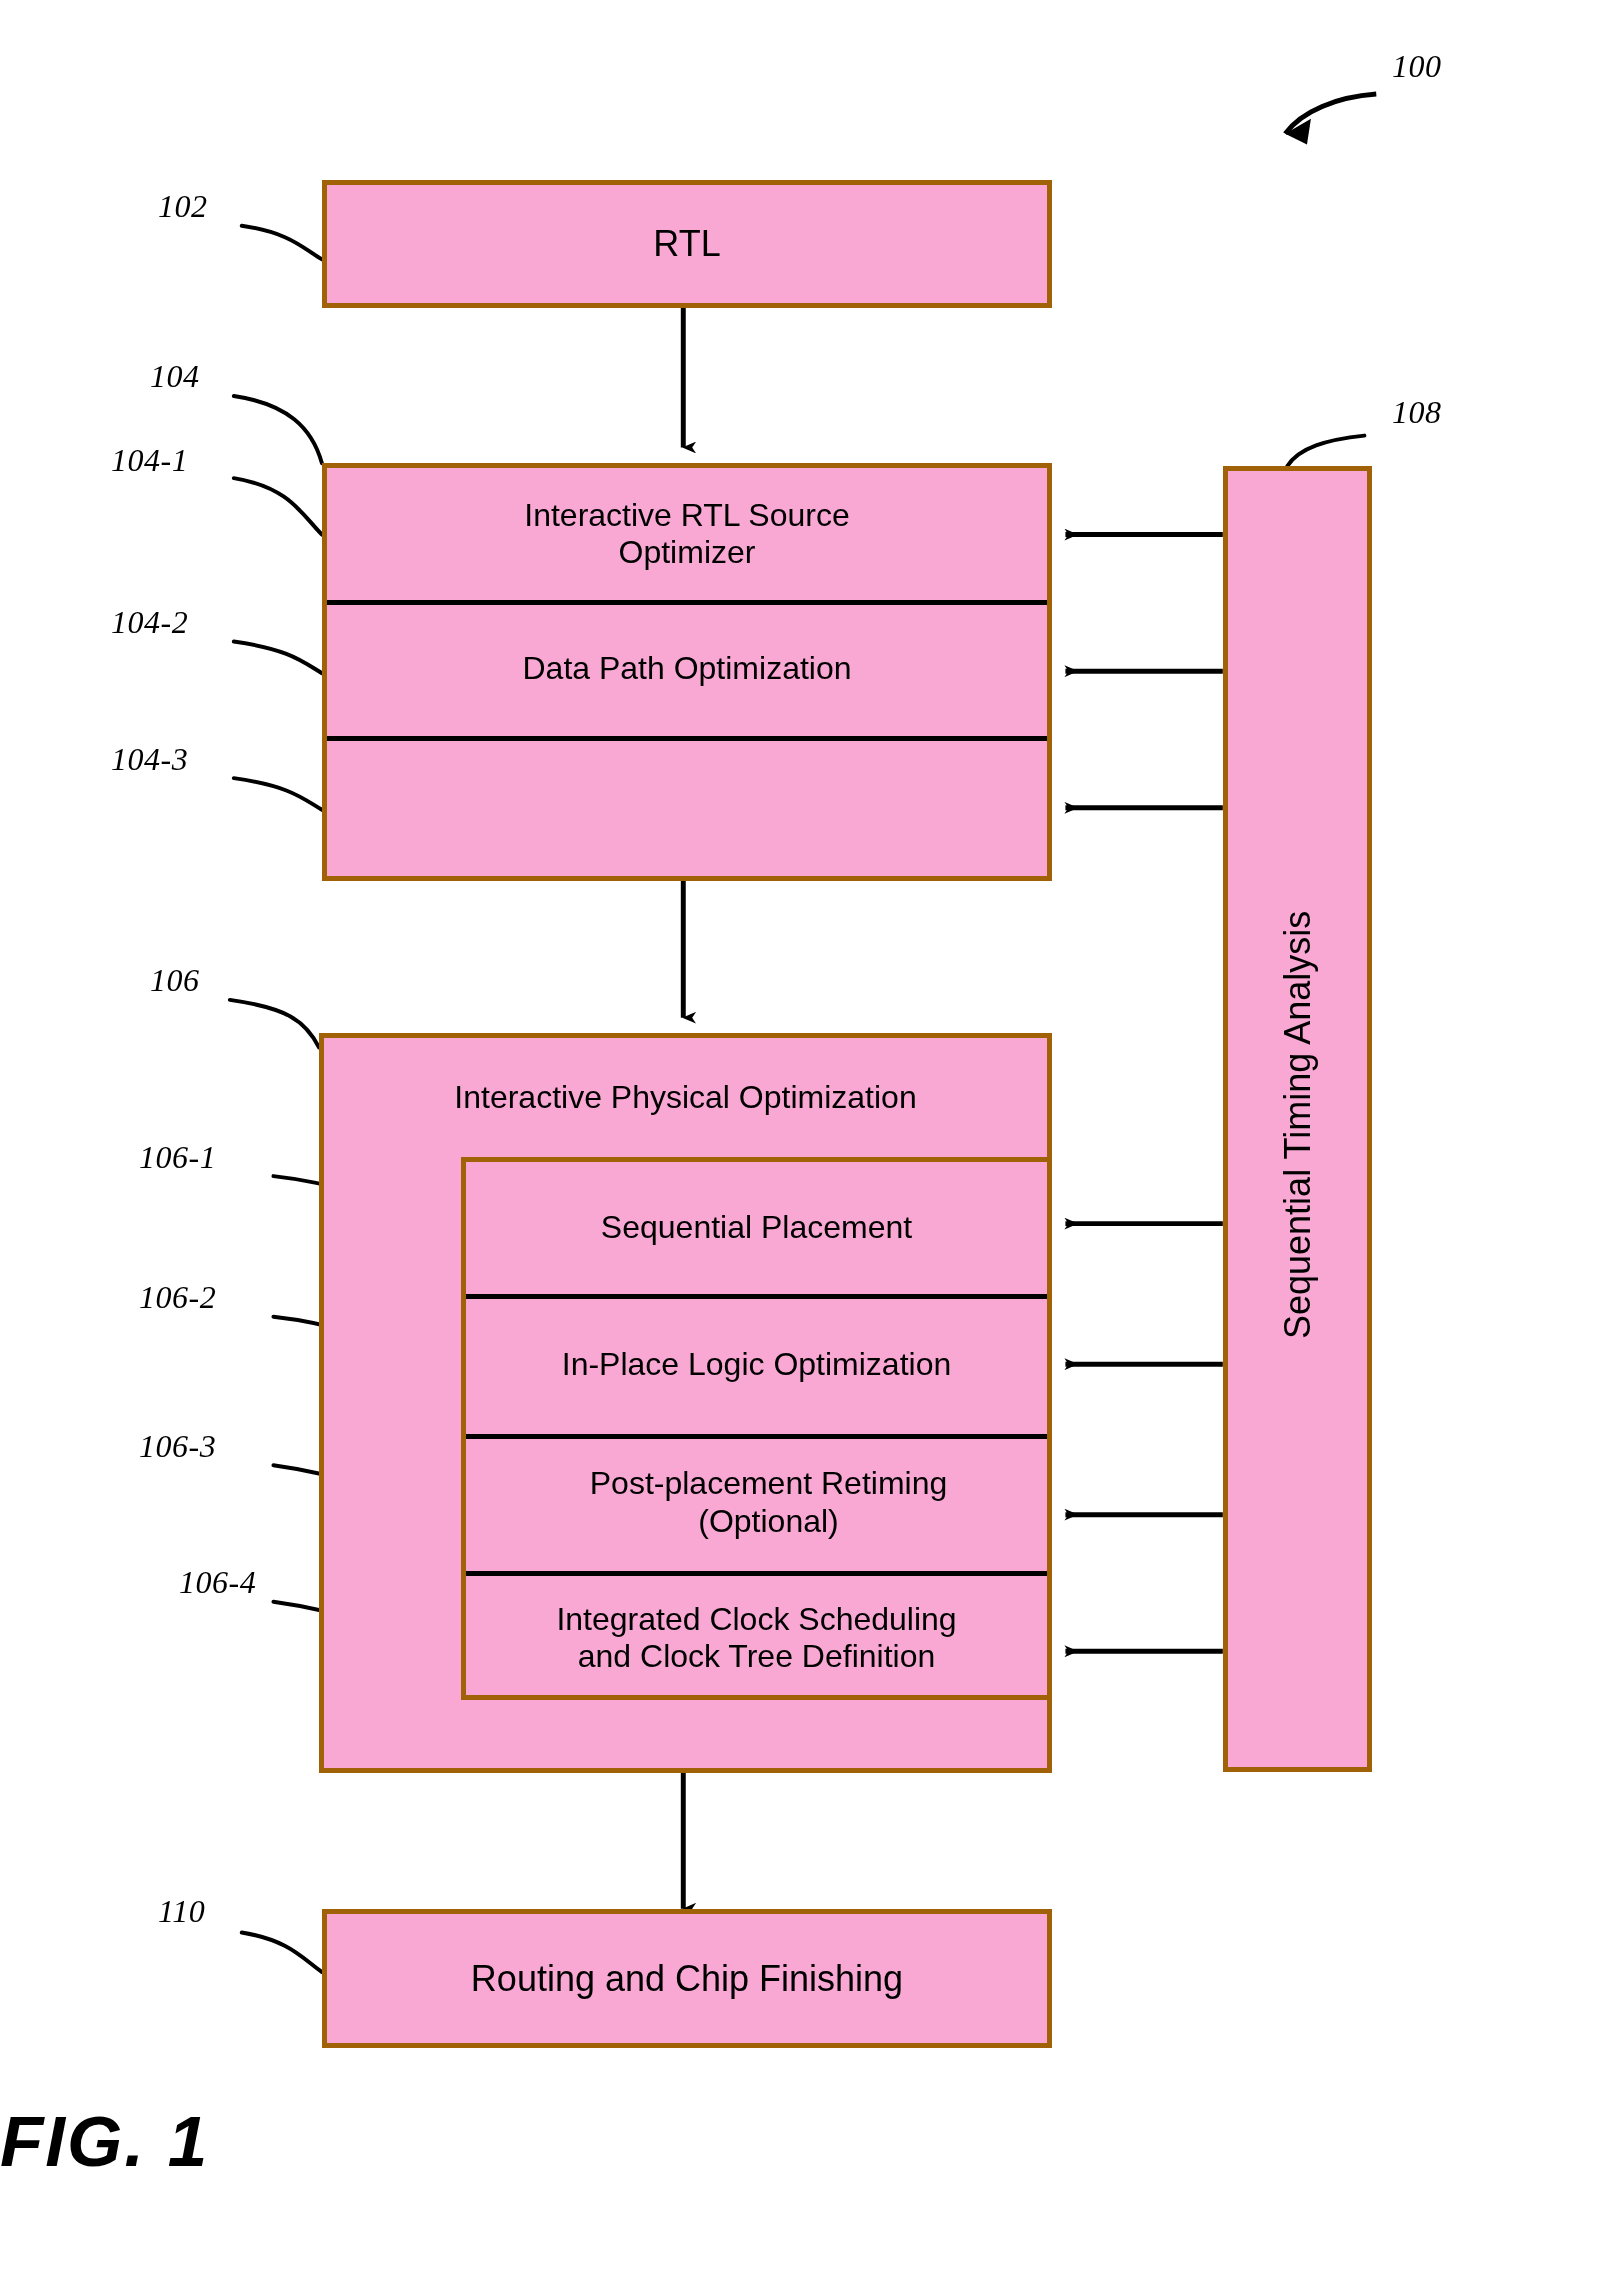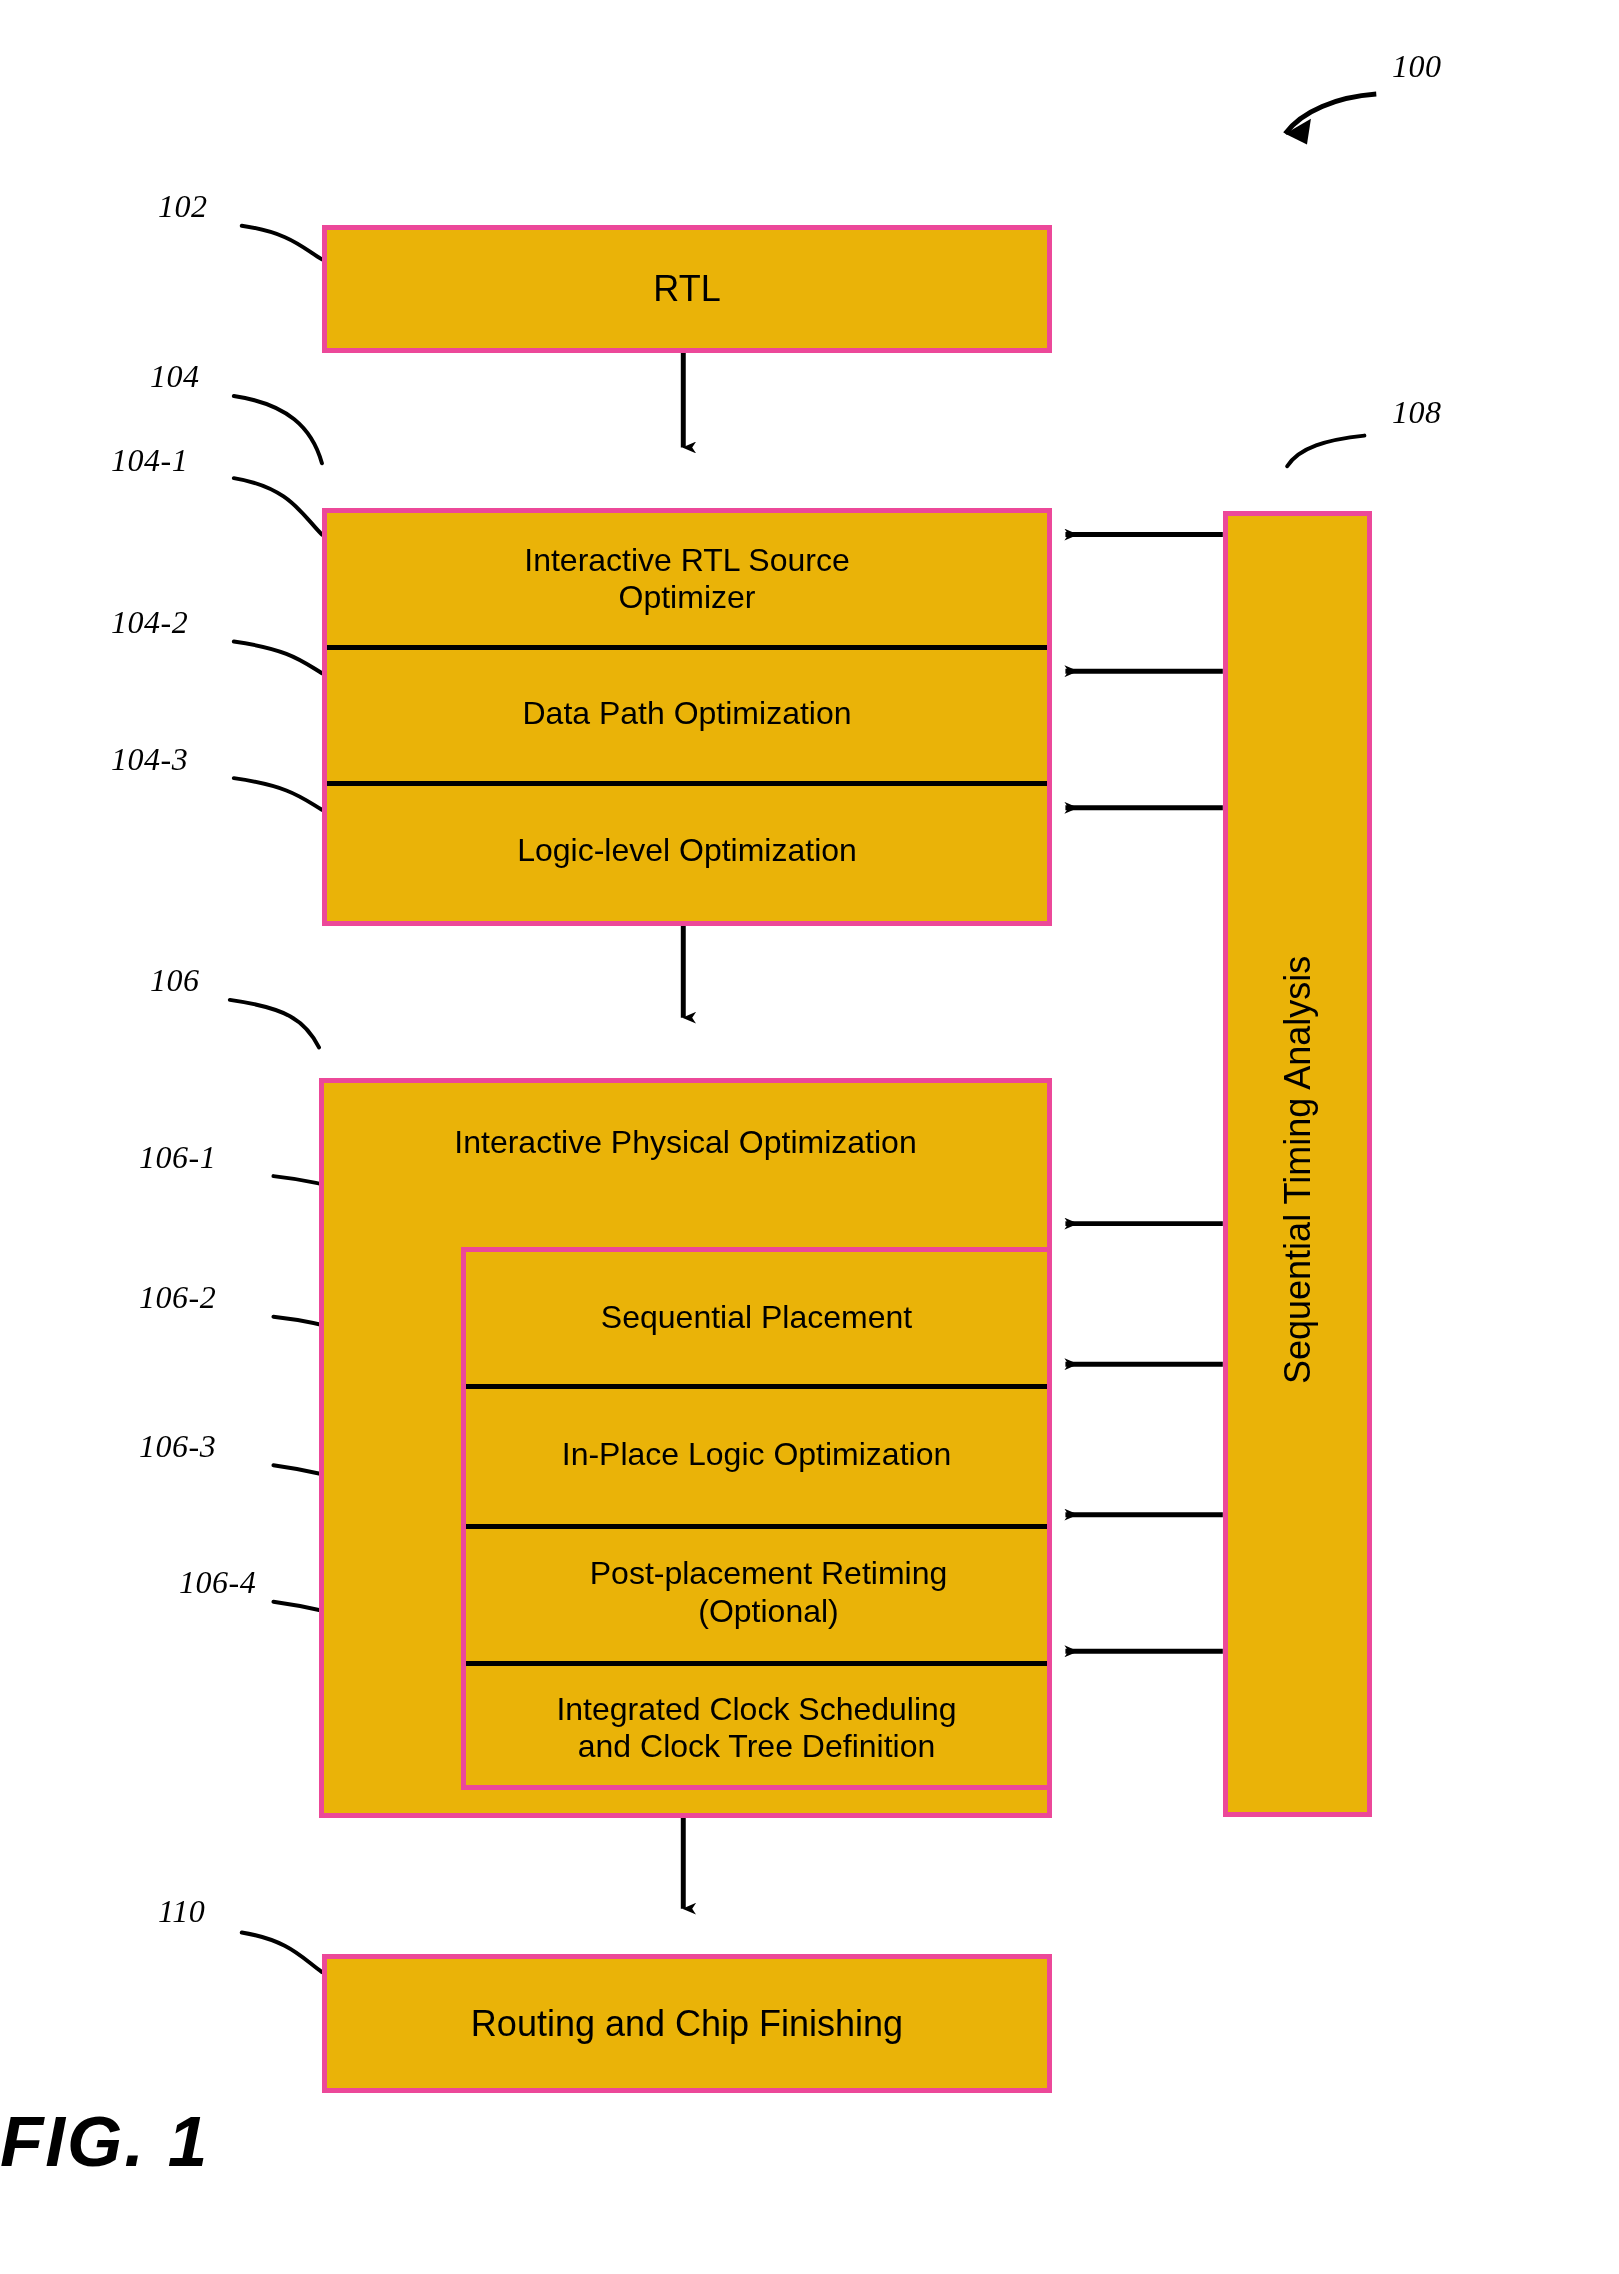--- a/index.html
+++ b/index.html
@@ -16,30 +16,29 @@
     position: relative;
     width: 1620px;
     height: 2274px;
     background: #ffffff;
     overflow: hidden;
   }
   
   .pbox {
     position: absolute;
     box-sizing: border-box;
-    background: #eab308;
-    border: 5px solid #ec4899;
+    background: #f9a8d4;
+    border: 5px solid #a16207;
     display: flex;
     align-items: center;
     justify-content: center;
     text-align: center;
     line-height: 1.16;
     font-size: 36px;
     color: #000;
-    margin-top: 45px;
   }
   .sub-divider {
     position: absolute;
     background: #000000;
     height: 5px;
     left: 0;
     right: 0;
   }
   .cell {
     position: absolute;
@@ -176,23 +175,20 @@
     <div class="sub-divider" style="top:132px;"></div>
     <div class="sub-divider" style="top:268px;"></div>
 
     <div class="cell" style="left:0; top:0; width:100%; height:132px;">
       <span>Interactive RTL Source
 Optimizer</span>
     </div>
     <div class="cell" style="left:0; top:132px; width:100%; height:137px;">
       <span>Data Path Optimization</span>
     </div>
-    <div class="cell" style="left:0; top:268px; width:100%; height:140px;">
-      <span>Logic-level Optimization</span>
-    </div>
   </div>
 
   <div class="refnum" style="left:150px; top:962px;">106</div>
   <div class="refnum" style="left:139px; top:1139px;">106-1</div>
   <div class="refnum" style="left:139px; top:1279px;">106-2</div>
   <div class="refnum" style="left:139px; top:1428px;">106-3</div>
   <div class="refnum" style="left:139px; top:1564px;margin-left:40px;">106-4</div>
 
   <div class="pbox" id="box-106" style="left:319px; top:1033px; width:733px; height:740px; display:block;">
     <div class="cell" style="left:0; top:0; width:100%; height:119px;">

